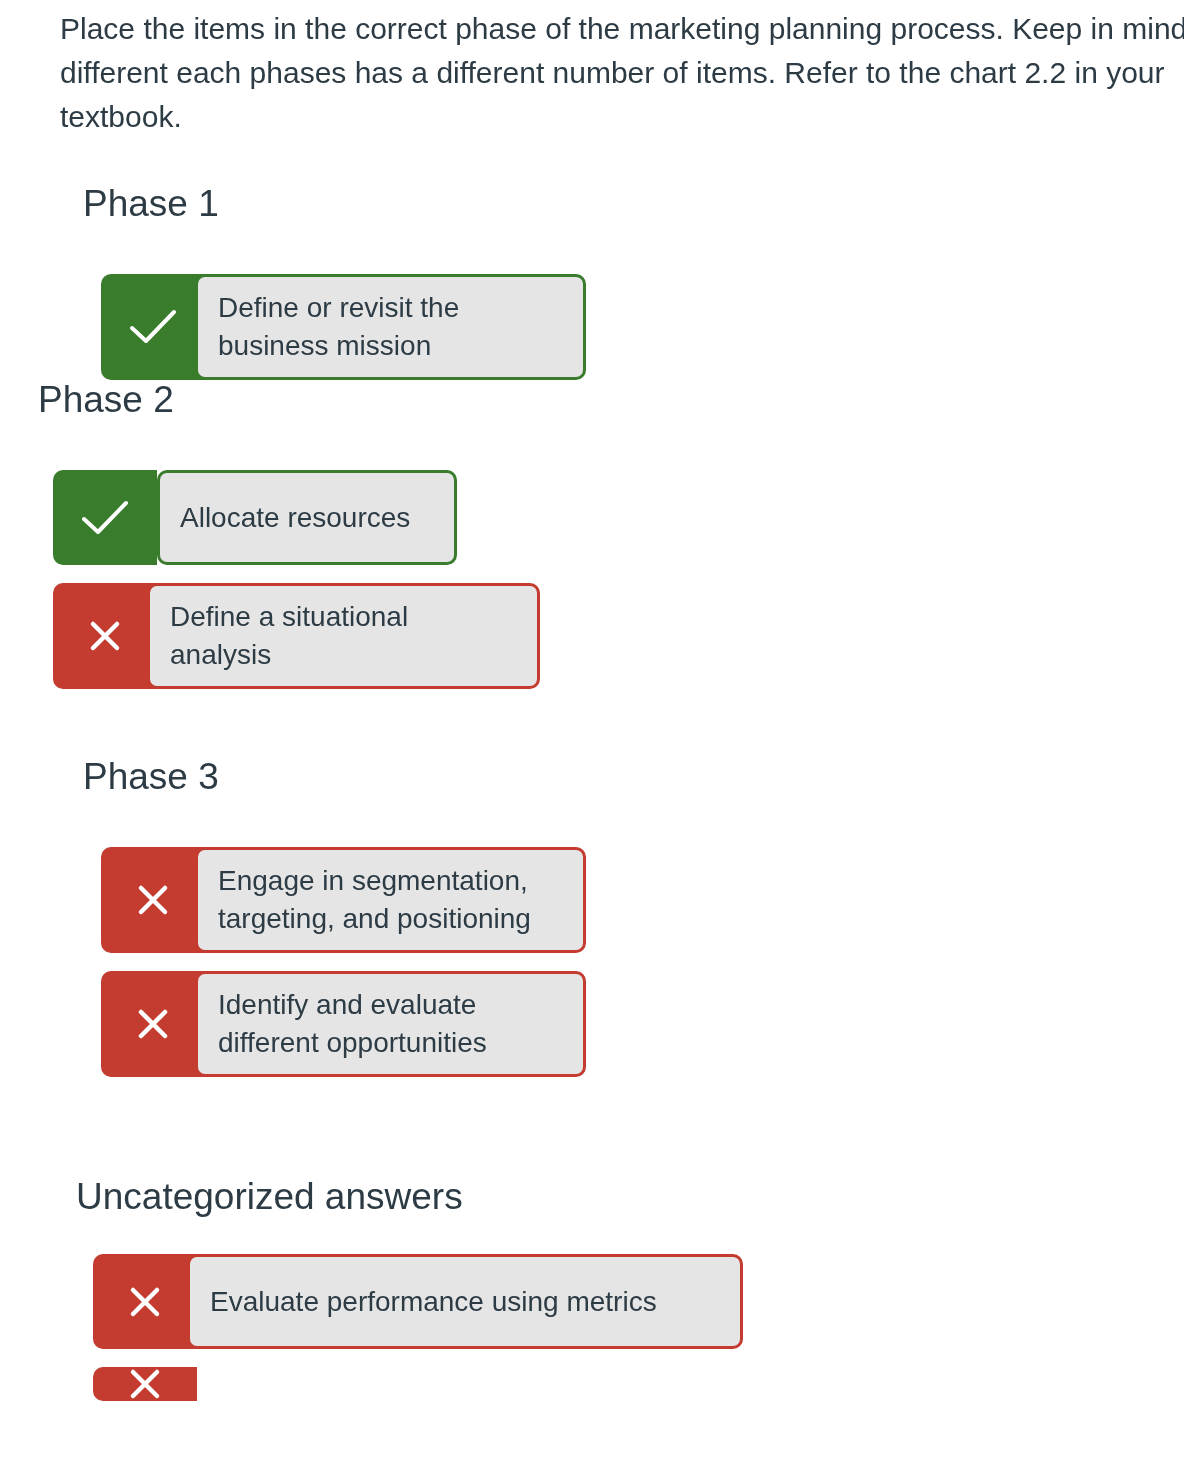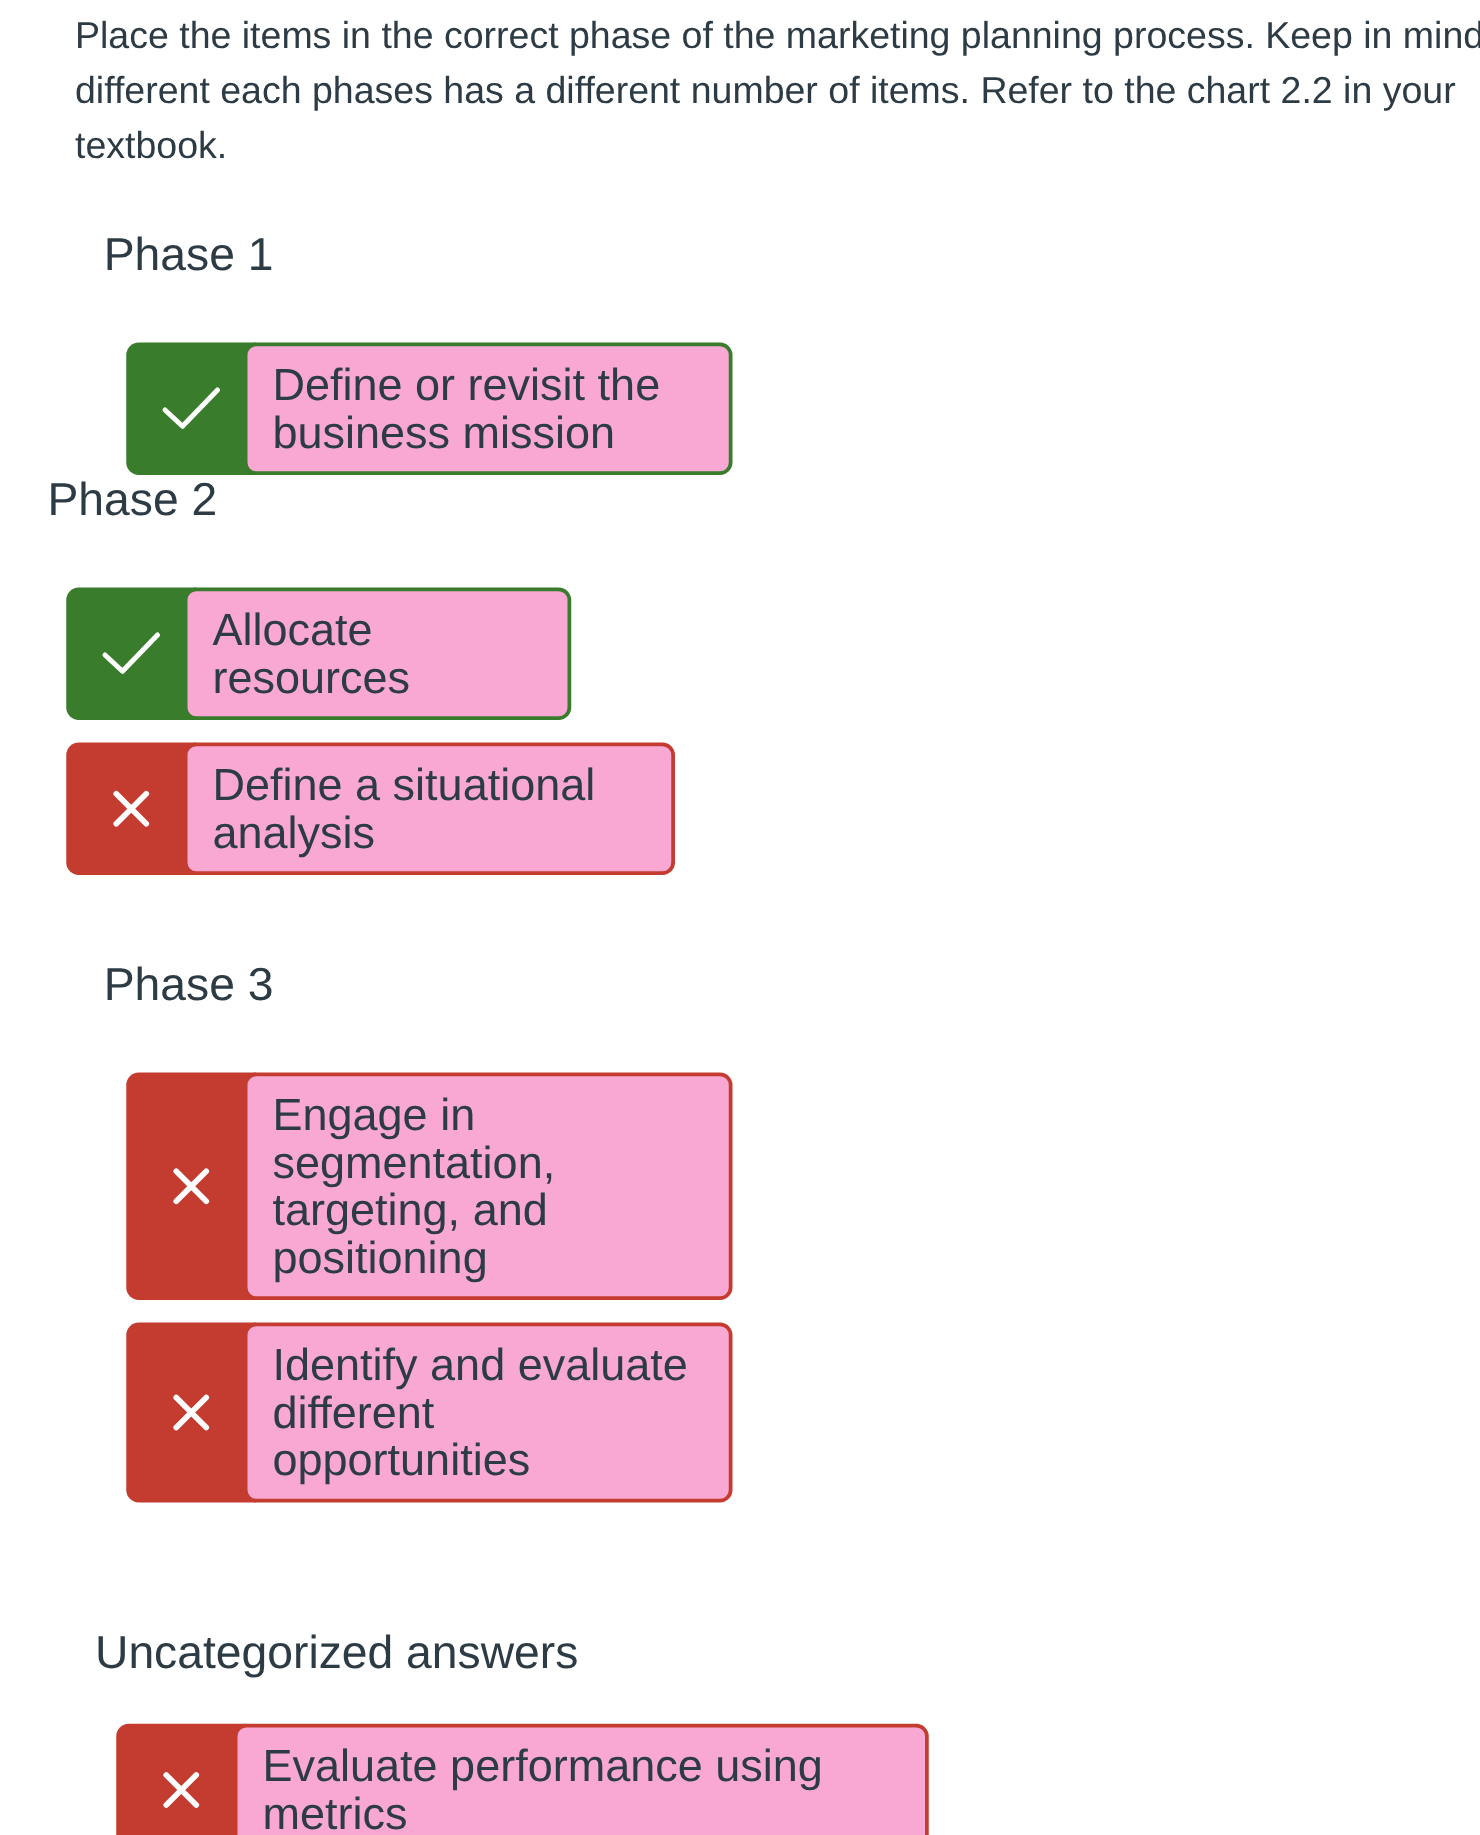--- a/index.html
+++ b/index.html
@@ -67,40 +67,40 @@
     width: 104px;
     flex-shrink: 0;
     border-radius: 10px 0 0 10px;
     display: flex;
     align-items: center;
     justify-content: center;
   }
   .item .content {
     flex: 1;
     margin-left: -10px;
-    background: #f9a8d4;
+    background: #e5e5e5;
     border: 3px solid transparent;
     border-radius: 10px;
     box-sizing: border-box;
     min-height: 95px;
     padding: 12px 20px;
     display: flex;
     align-items: center;
-    font-size: 36px;
+    font-size: 28px;
     line-height: 38px;
     position: relative;
   }
   .item.correct .icon-block { background: #397C2C; }
   .item.correct .content { border-color: #397C2C; }
   .item.incorrect .icon-block { background: #C43C30; }
   .item.incorrect .content { border-color: #C43C30; }
 
   
   .w485 { width: 485px; }
-  .w404 { width: 404px; }
+  .w404 { width: 404px; gap: 10px; }
   .w487 { width: 487px; }
   .w555 { width: 555px; }
   .w650 { width: 650px; }
   .w537 { width: 537px; }
 
   .icon-svg { display: block; }
 </style>
 </head>
 <body>
 

